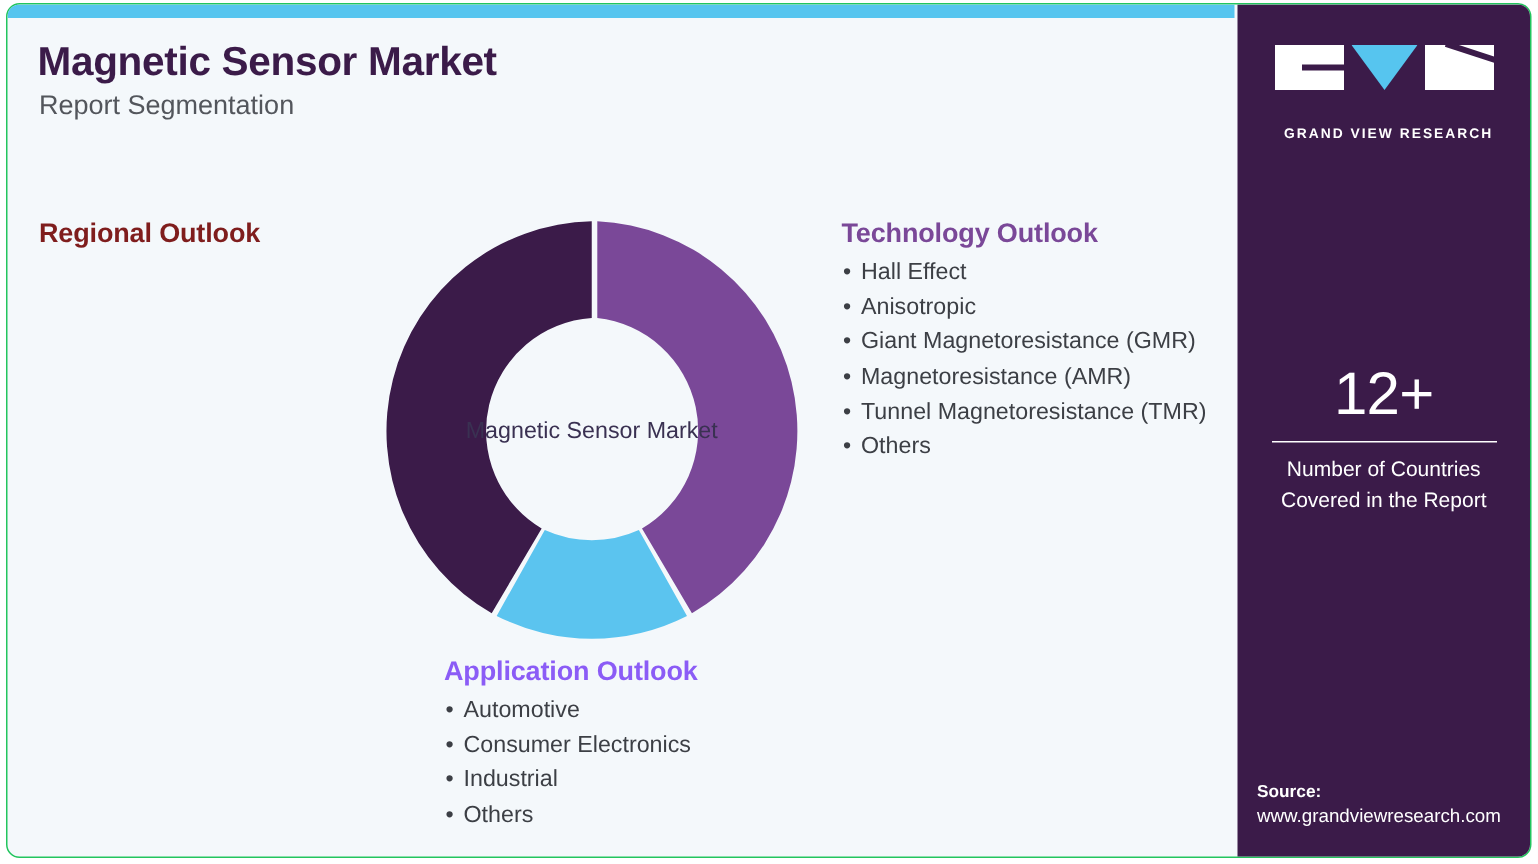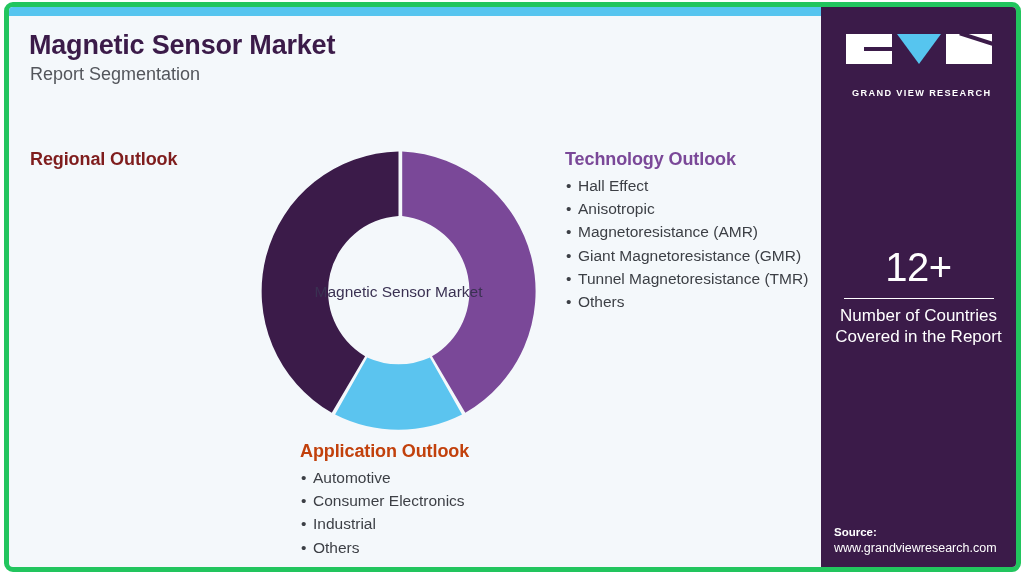--- a/index.html
+++ b/index.html
@@ -15,21 +15,21 @@
   }
 
   .card {
     position: absolute;
     left: 4px;
     top: 2px;
     width: 1017px;
     height: 570px;
     background: #f4f8fb;
     border-radius: 9px;
-    border: 5px solid #22c55e;
+    border: 1px solid #22c55e;
     box-sizing: border-box;
     overflow: hidden;
   }
 
   .accent-bar {
     position: absolute;
     left: 0;
     top: 0;
     width: 818px;
     height: 9px;
@@ -98,21 +98,21 @@
     width: 255px;
   }
   #technology-outlook .outlook-head { color: #7a4898; }
 
   #application-outlook {
     position: absolute;
     left: 291px;
     top: 434px;
     width: 250px;
   }
-  #application-outlook .outlook-head { color: #c2410c; }
+  #application-outlook .outlook-head { color: #8b5cf6; }
 
   
   .donut-wrap {
     position: absolute;
     left: 246px;
     top: 141px;
     width: 287px;
     height: 287px;
   }
   .donut-center-label {
@@ -208,21 +208,21 @@
     line-height: 44px;
     letter-spacing: -0.5px;
   }
   .stat-divider {
     width: 150px;
     height: 1px;
     background: #ffffff;
     margin: 9px auto 7px auto;
   }
   .stat-caption {
-    font-size: 17px;
+    font-size: 14px;
     line-height: 20.5px;
     color: #ffffff;
   }
 
   .source-block {
     position: absolute;
     left: 13px;
     bottom: 20px;
     color: #ffffff;
   }
@@ -248,22 +248,22 @@
 
   <div id="regional-outlook">
     <div class="outlook-head">Regional Outlook</div>
   </div>
 
   <div id="technology-outlook">
     <div class="outlook-head">Technology Outlook</div>
     <ul class="outlook-list">
       <li>Hall Effect</li>
       <li>Anisotropic</li>
+      <li>Giant Magnetoresistance (GMR)</li>
       <li>Magnetoresistance (AMR)</li>
-      <li>Giant Magnetoresistance (GMR)</li>
       <li>Tunnel Magnetoresistance (TMR)</li>
       <li>Others</li>
     </ul>
   </div>
 
   <div class="donut-wrap">
     <svg width="287" height="287" viewBox="0 0 287 287">
 
       <path fill="#3b1b49" d="M 143.5 3.5
            A 140 140 0 0 0 76.8 264.8

